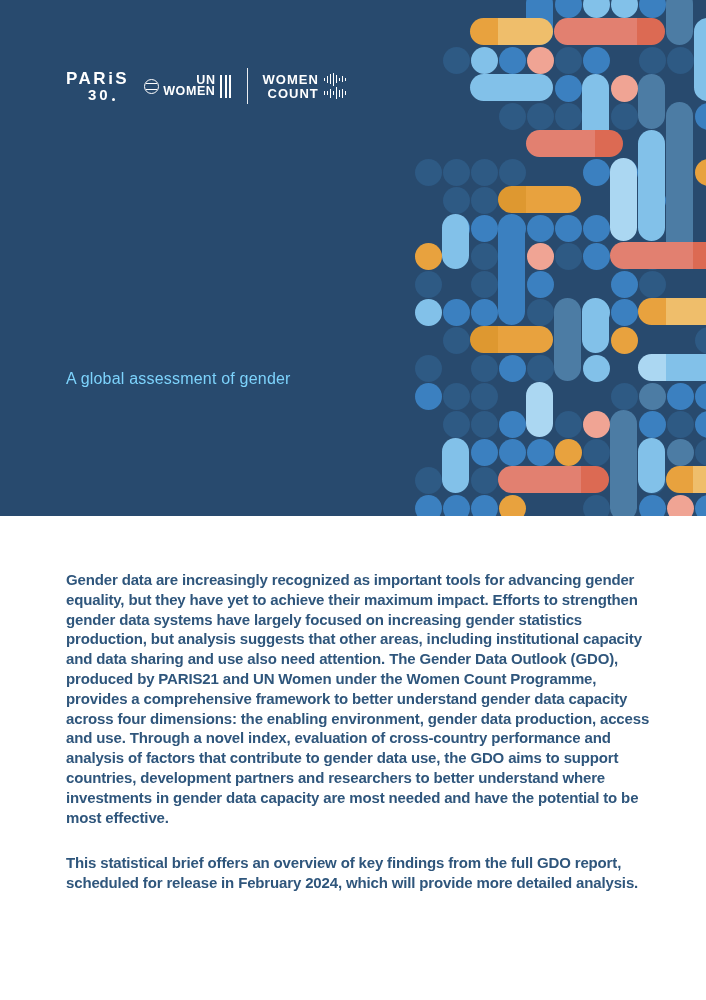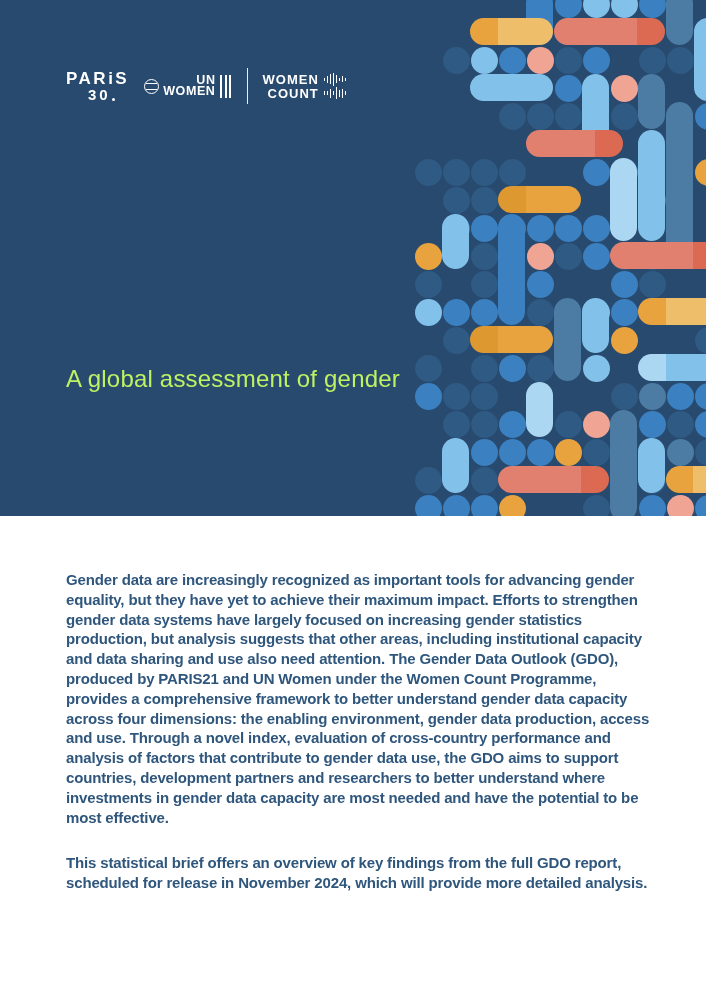--- a/index.html
+++ b/index.html
@@ -32,22 +32,22 @@
   .t1 b:nth-child(4){height:13px}.t1 b:nth-child(5){height:8px}.t1 b:nth-child(6){height:3px}
   .t1 b:nth-child(7){height:6px}.t1 b:nth-child(8){height:3px}
   .t2 b:nth-child(1){height:4px}.t2 b:nth-child(2){height:4px}.t2 b:nth-child(3){height:9px}
   .t2 b:nth-child(4){height:4px}.t2 b:nth-child(5){height:12px}.t2 b:nth-child(6){height:7px}
   .t2 b:nth-child(7){height:9px}.t2 b:nth-child(8){height:4px}
 
   
   .title{position:absolute;left:64px;top:180px;margin:0;z-index:5;color:#FFFFFF;
          font-size:40px;font-weight:700;line-height:57px;letter-spacing:0.2px;}
   .tline{display:block;}
-  .subtitle{position:absolute;left:66px;top:364px;z-index:5;color:#bef264;
-            font-size:24px;font-weight:400;line-height:30px;letter-spacing:0.2px;}
+  .subtitle{position:absolute;left:66px;top:364px;z-index:5;color:#7dd3fc;
+            font-size:16px;font-weight:400;line-height:30px;letter-spacing:0.2px;}
   .sline{display:block;}
 
   
   .bodytext{position:absolute;left:66px;top:570px;width:592px;color:#2F567C;
             font-size:15px;font-weight:700;line-height:19.8px;letter-spacing:-0.15px;}
   .bodytext p{margin:0 0 26px 0;}
 </style>
 </head>
 <body>
 
@@ -230,15 +230,15 @@
     <h1 class="title">
     </h1>
 
     <div class="subtitle">
       <span class="sline">A global assessment of gender</span>
     </div>
   </div>
 
   <div class="bodytext">
     <p>Gender data are increasingly recognized as important tools for advancing gender equality, but they have yet to achieve their maximum impact. Efforts to strengthen gender data systems have largely focused on increasing gender statistics production, but analysis suggests that other areas, including institutional capacity and data sharing and use also need attention. The Gender Data Outlook (GDO), produced by PARIS21 and UN Women under the Women Count Programme, provides a comprehensive framework to better understand gender data capacity across four dimensions: the enabling environment, gender data production, access and use. Through a novel index, evaluation of cross-country performance and analysis of factors that contribute to gender data use, the GDO aims to support countries, development partners and researchers to better understand where investments in gender data capacity are most needed and have the potential to be most effective.</p>
-    <p>This statistical brief offers an overview of key findings from the full GDO report, scheduled for release in November 2024, which will provide more detailed analysis.</p>
+    <p>This statistical brief offers an overview of key findings from the full GDO report, scheduled for release in February 2024, which will provide more detailed analysis.</p>
   </div>
 </div>
 
 </body></html>

